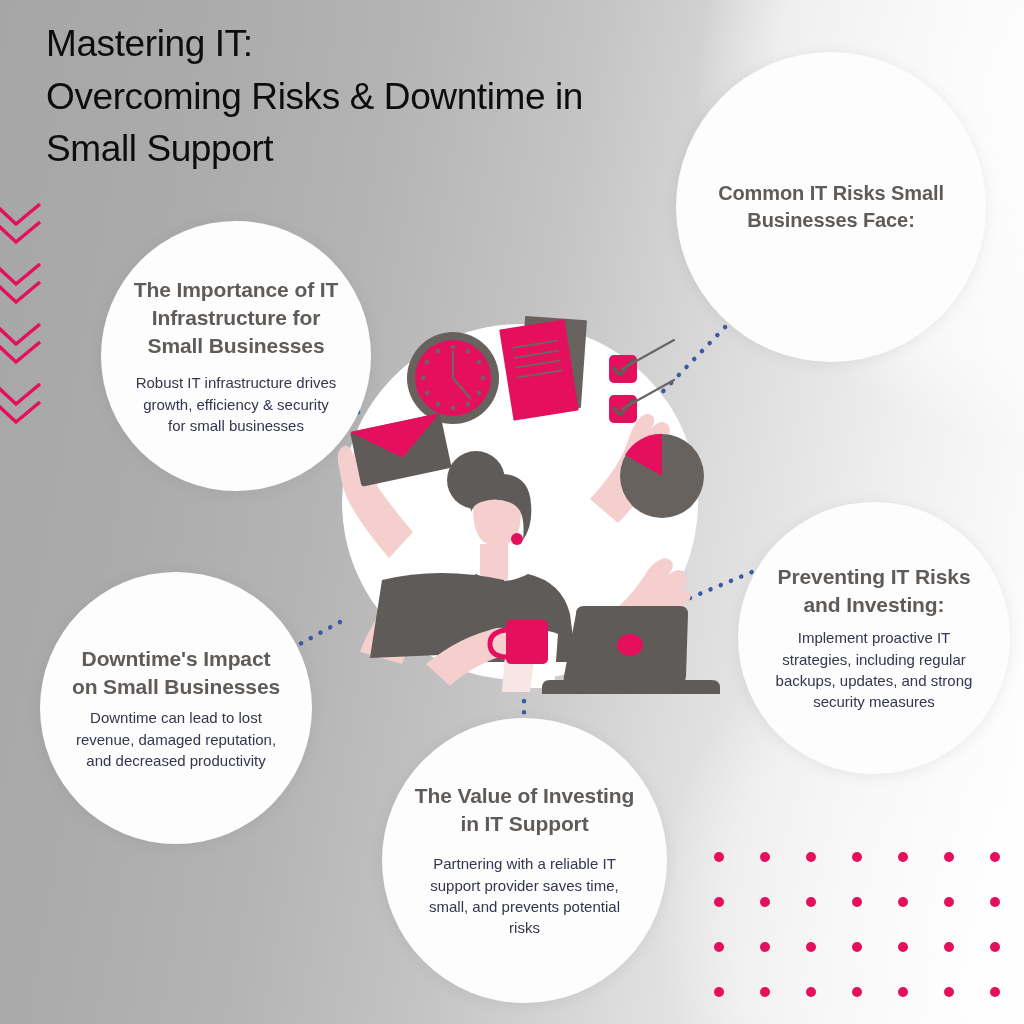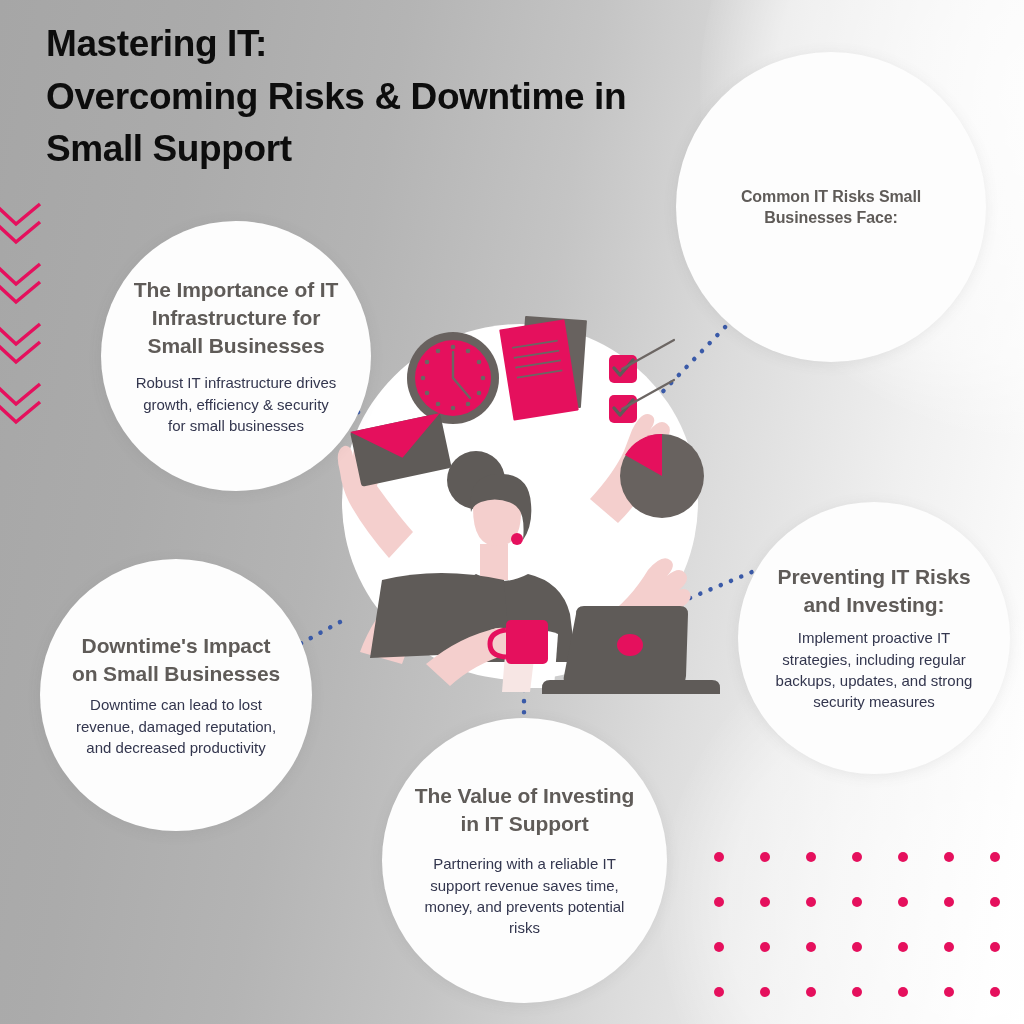--- a/index.html
+++ b/index.html
@@ -34,21 +34,21 @@
   }
 
   
   .title {
     position: absolute;
     left: 46px;
     top: 18px;
     width: 700px;
     font-size: 37px;
     line-height: 1.42;
-    font-weight: 700;
+    font-weight: 400;
     color: #0d0d0d;
     letter-spacing: -0.4px;
   }
   .title .ln { display: block; white-space: nowrap; }
 
   
   .chev {
     position: absolute;
     width: 56px;
     height: 52px;
@@ -99,21 +99,21 @@
     color: #5f5b58;
     letter-spacing: -0.1px;
   }
   .bubble p {
     margin: 0;
     font-size: 15px;
     line-height: 1.42;
     font-weight: 500;
     color: #33364e;
   }
-  .b1 h3 { font-size: 16px; }
+  .b1 h3 { font-size: 20px; }
   .b1 p  { margin-top: 19px; }
   .b2 p  { margin-top: 13px; }
   .b3 p  { margin-top: 8px; }
   .b4 p  { margin-top: 7px; }
   .b5 p  { margin-top: 15px; }
 
   
   .illus {
     position: absolute;
     left: 330px;
@@ -329,23 +329,23 @@
   <div class="bubble b2" style="left:101px; top:221px; width:270px; height:270px; padding:0 32px;">
     <h3>The Importance of IT Infrastructure for Small Businesses</h3>
     <p>Robust IT infrastructure drives growth, efficiency &amp; security for small businesses</p>
   </div>
 
   <div class="bubble b3" style="left:738px; top:502px; width:272px; height:272px; padding:0 32px;">
     <h3>Preventing IT Risks and Investing:</h3>
     <p>Implement proactive IT strategies, including regular backups, updates, and strong security measures</p>
   </div>
 
-  <div class="bubble b4" style="left:40px; top:559px; width:272px; height:272px; padding:0 28px;">
+  <div class="bubble b4" style="left:40px; top:572px; width:272px; height:272px; padding:0 28px;">
     <h3>Downtime's Impact on Small Businesses</h3>
     <p>Downtime can lead to lost revenue, damaged reputation, and decreased productivity</p>
   </div>
 
   <div class="bubble b5" style="left:382px; top:718px; width:285px; height:285px; padding:0 32px;">
     <h3>The Value of Investing in IT Support</h3>
-    <p>Partnering with a reliable IT support revenue saves time, money, and prevents potential risks</p>
+    <p>Partnering with a reliable IT support provider saves time, small, and prevents potential risks</p>
   </div>
 
 </div>
 
 </body></html>

